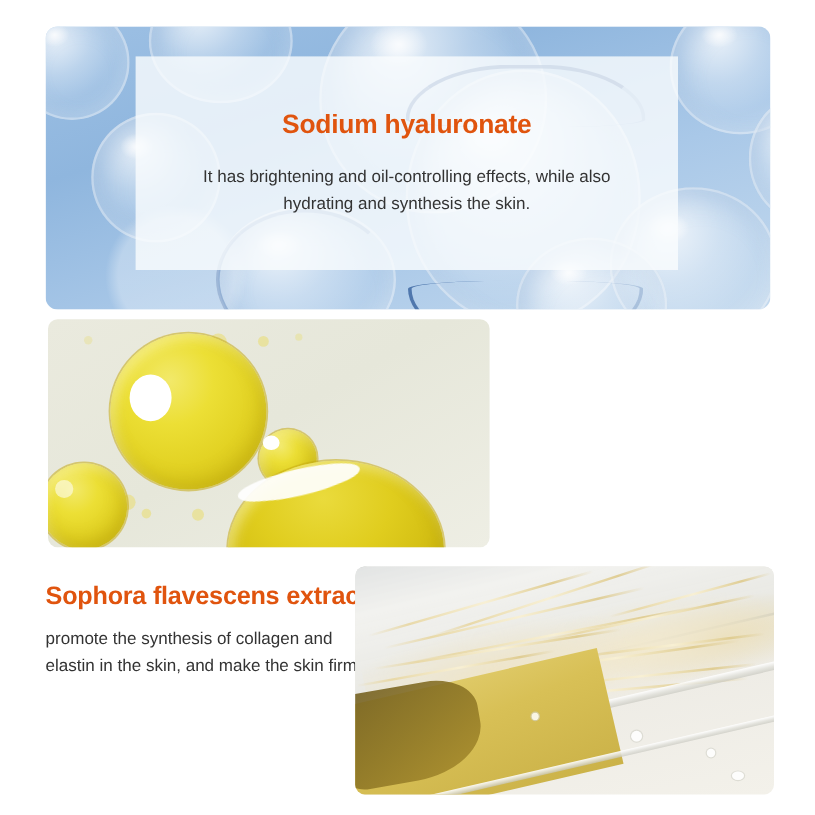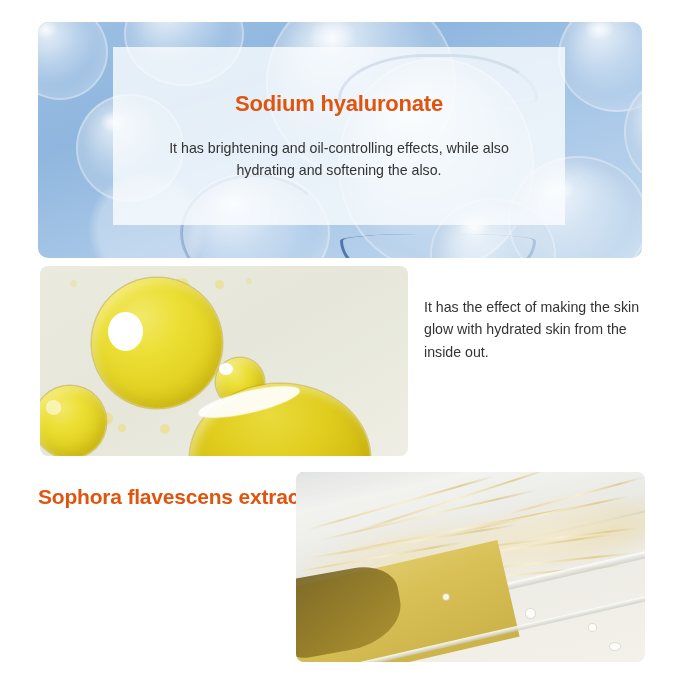--- a/index.html
+++ b/index.html
@@ -384,21 +384,21 @@
       <div class="bub bub-e"></div>
       <div class="bub bub-h"></div>
       <div class="rim rim-1"></div>
       <div class="rim rim-2"></div>
       <div class="rim rim-3"></div>
       <div class="rim rim-4"></div>
     </div>
 
     <div class="overlay-card">
       <div class="h-title">Sodium hyaluronate</div>
-      <div class="h-body">It has brightening and oil-controlling effects, while also hydrating and softening the also.</div>
+      <div class="h-body">It has brightening and oil-controlling effects, while also hydrating and synthesis the skin.</div>
     </div>
   </div>
 
   <div class="row-glycerin">
 
     <div class="oil-photo">
       <div class="speck sp-8"></div>
       <div class="speck sp-1"></div>
       <div class="speck sp-2"></div>
       <div class="speck sp-3"></div>
@@ -414,28 +414,28 @@
       </div>
       <div class="drop drop-3">
         <div class="drop-hl"></div>
       </div>
       <div class="drop drop-4">
         <div class="drop-hl"></div>
       </div>
     </div>
 
     <div class="glycerin-text">
-      <div class="g-body">It has the effect of making the skin glow with hydrated skin from the inside out.</div>
     </div>
   </div>
 
   <div class="row-sophora">
 
     <div class="sophora-text">
       <div class="s-title">Sophora flavescens extract</div>
+      <div class="s-body">promote the synthesis of collagen and elastin in the skin, and make the skin firm</div>
     </div>
 
     <div class="root-photo">
       <div class="root-glass"></div>
       <div class="root-mass"></div>
 
       <div class="fiber" style="left:2%;  top:16%; width:56%; transform:rotate(-16deg);"></div>
       <div class="fiber" style="left:6%;  top:22%; width:64%; transform:rotate(-13deg);"></div>
       <div class="fiber" style="left:10%; top:30%; width:72%; transform:rotate(-11deg);"></div>
       <div class="fiber" style="left:4%;  top:36%; width:60%; transform:rotate(-9deg);"></div>

